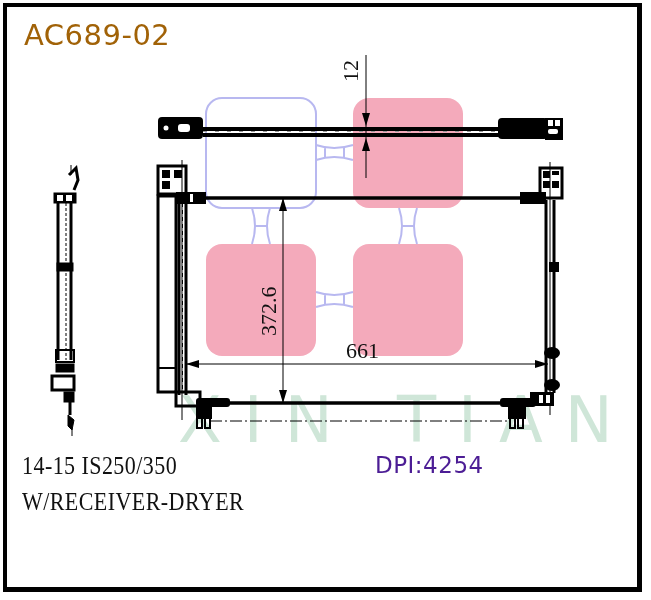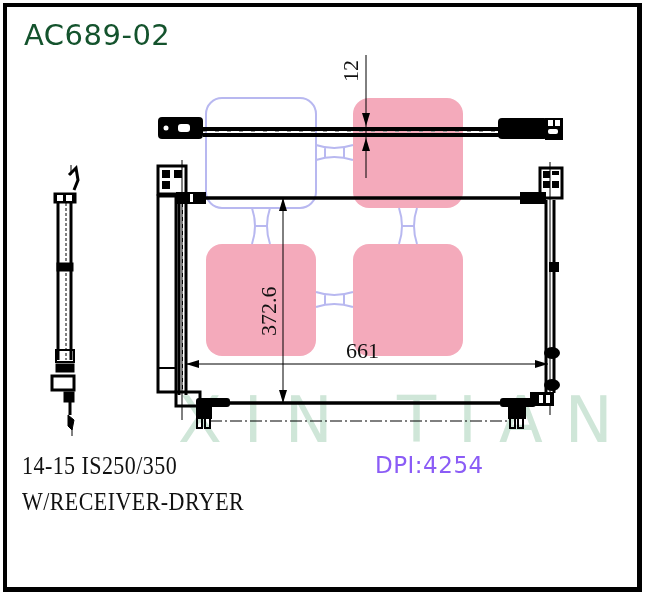--- a/index.html
+++ b/index.html
@@ -6,32 +6,32 @@
   body { width: 651px; height: 600px; position: relative; overflow: hidden; }
   .frame {
     position: absolute; left: 3px; top: 3px; width: 639px; height: 589px;
     border-left: 4px solid #000; border-top: 4px solid #000;
     border-right: 5px solid #000; border-bottom: 5px solid #000;
     box-sizing: border-box; background: #fff;
   }
   .part-number {
     position: absolute; left: 24px; top: 18px;
     font-family: "DejaVu Sans", sans-serif; font-size: 29px; letter-spacing: 0.5px;
-    color: #14532d;
+    color: #a16207;
   }
   .model {
     position: absolute; left: 22px; font-family: "Liberation Serif", serif;
     font-size: 25px; color: #111; letter-spacing: 0.5px;
     transform: scaleX(0.88); transform-origin: left center;
   }
   .model.l1 { top: 452px; }
   .model.l2 { top: 488px; }
   .dpi {
     position: absolute; left: 375px; top: 452px;
-    font-family: "DejaVu Sans", sans-serif; font-size: 23px; color: #8b5cf6;
+    font-family: "DejaVu Sans", sans-serif; font-size: 23px; color: #4c1d95;
     letter-spacing: 0.5px;
   }
   svg.drawing { position: absolute; left: 0; top: 0; }
   .dim-text { font-family: "Liberation Serif", serif; font-size: 22px; fill: #111; }
   .wm-text { font-family: "DejaVu Sans", sans-serif; font-size: 64px; fill: #cfe6d8; letter-spacing: 22px; }
 </style>
 </head>
 <body>
 
 <div class="frame"></div>

